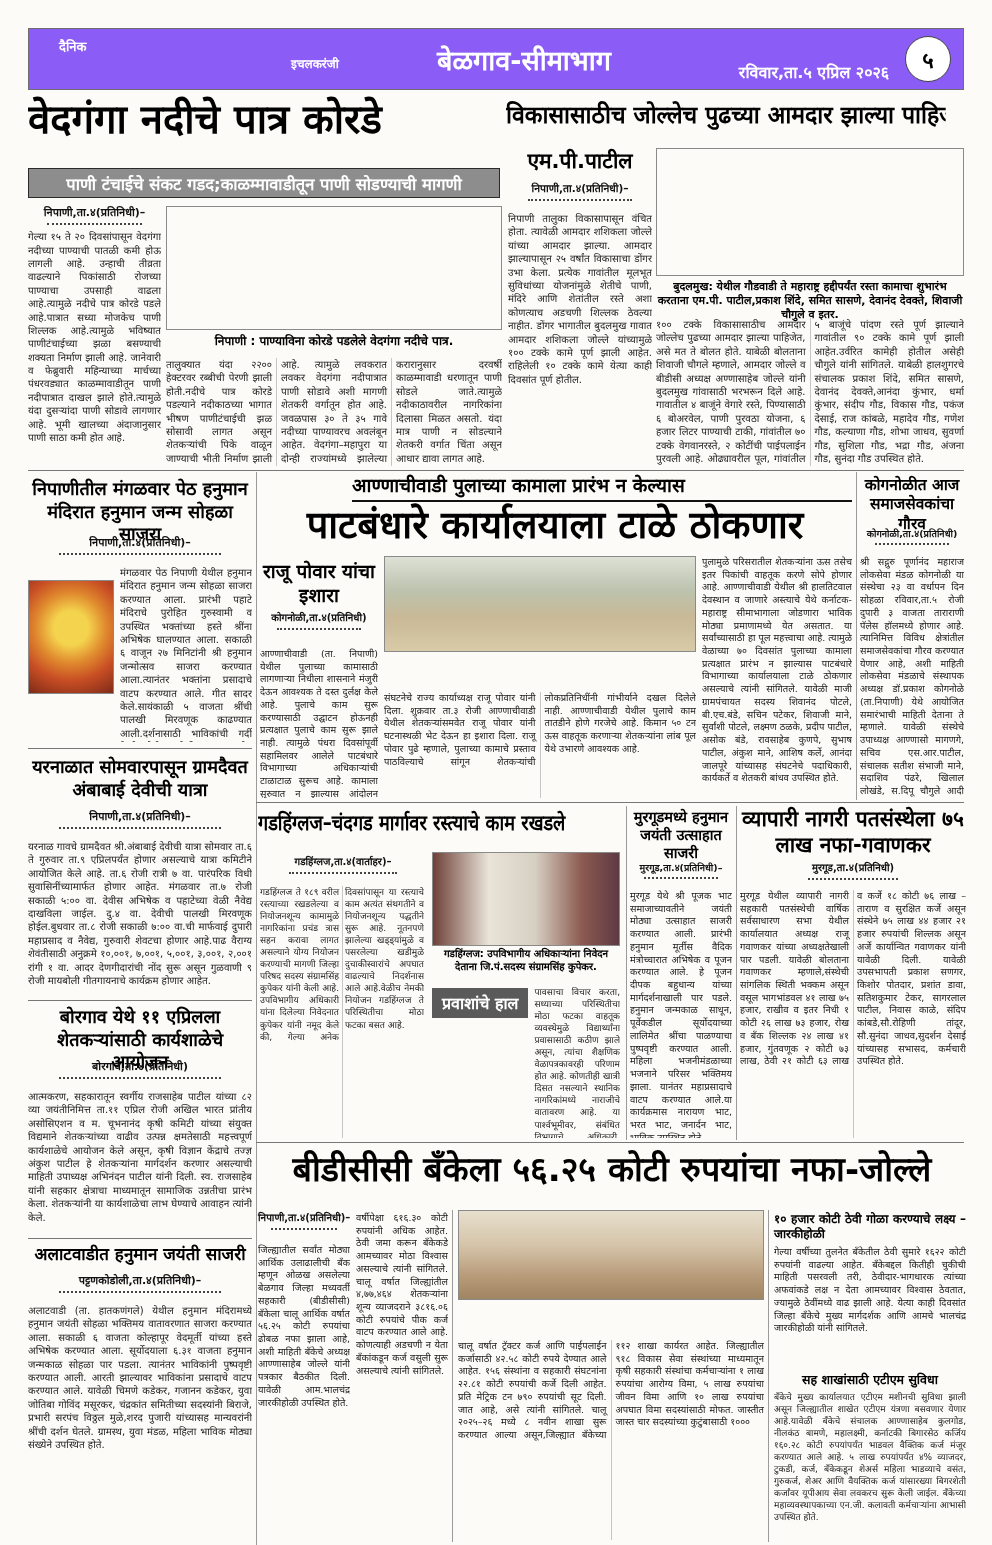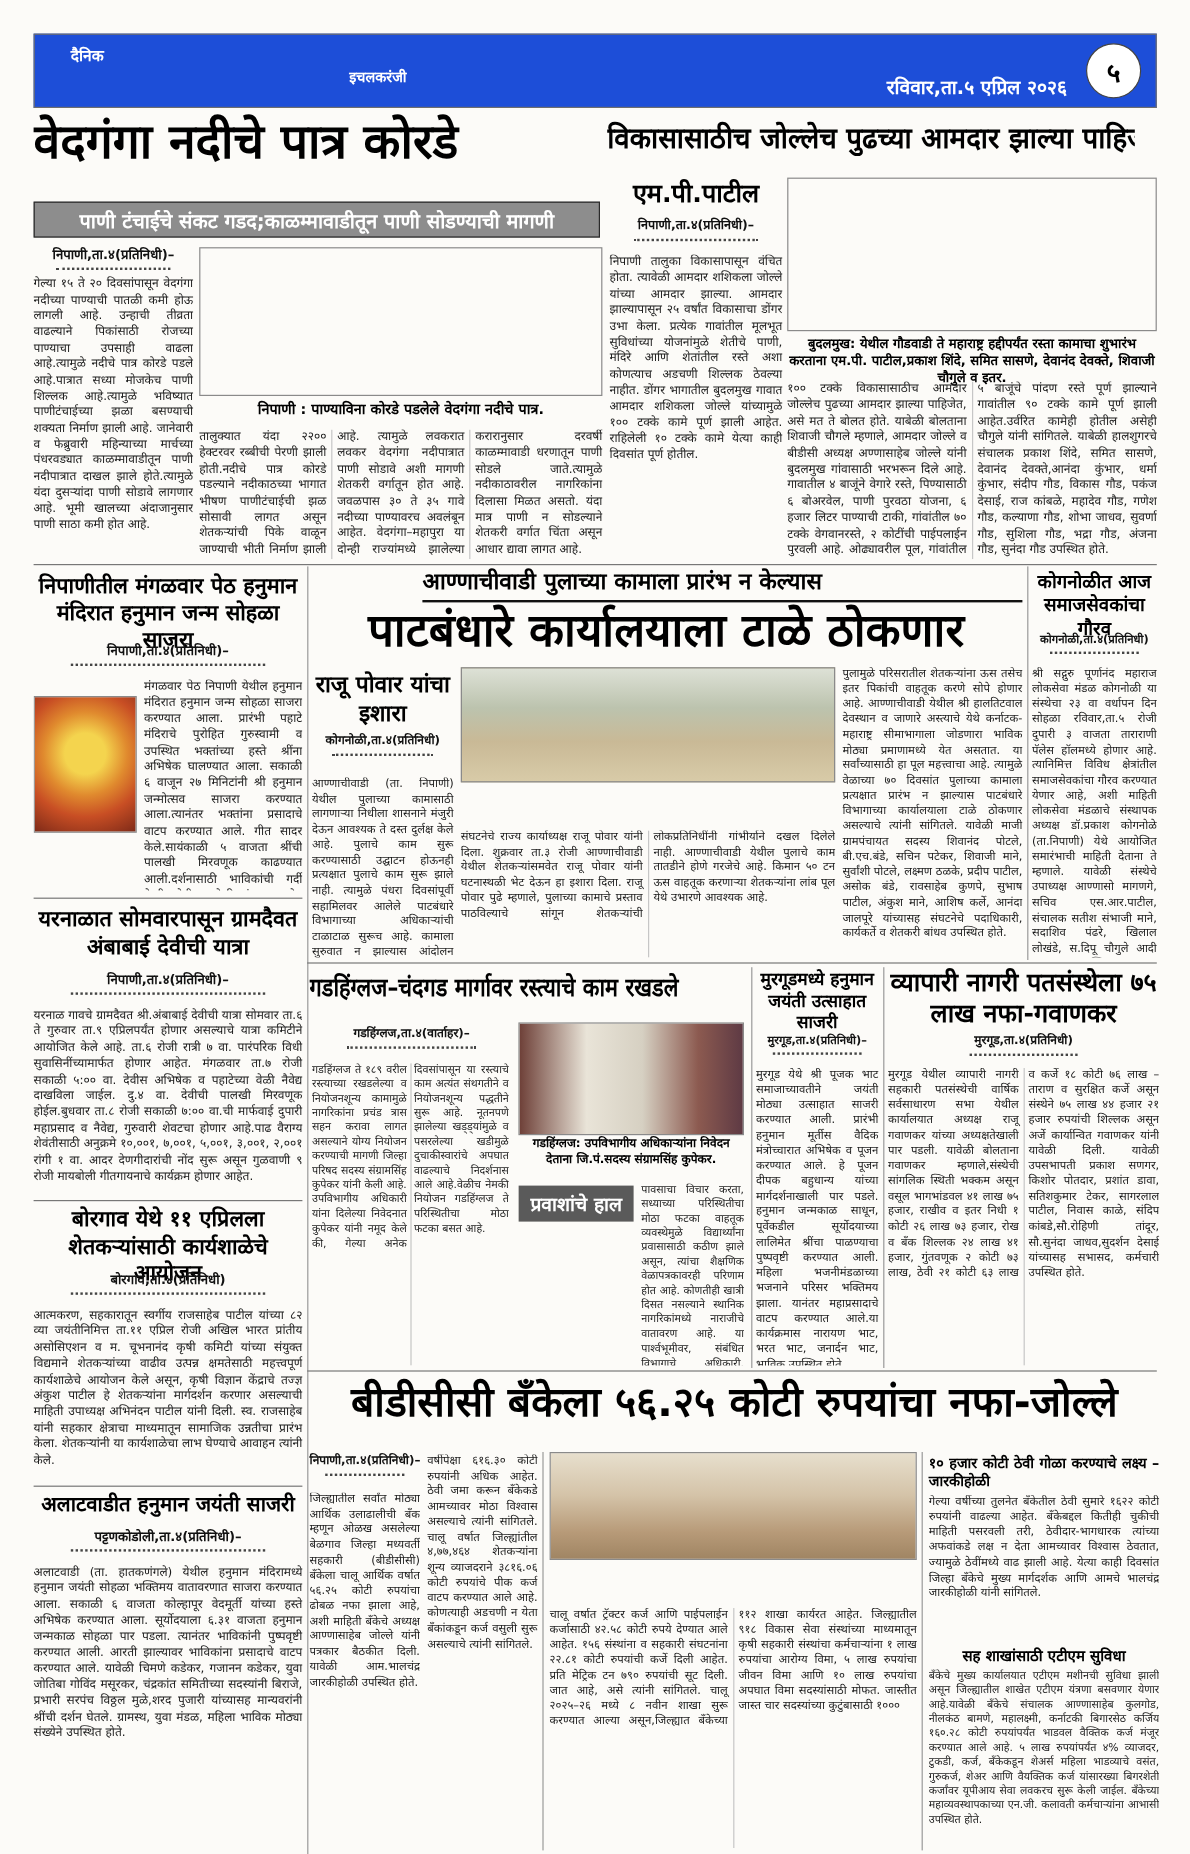--- a/index.html
+++ b/index.html
@@ -19,25 +19,26 @@
            display:flex;align-items:center;justify-content:center;}
   .cols2{column-count:2;column-gap:9px;column-rule:1px solid #c6c6c6;}
   .cols3{column-count:3;column-gap:9px;column-rule:1px solid #c6c6c6;}
   .nowrap{white-space:nowrap;}
 </style>
 </head>
 <body>
 
 <div class="page">
 
-  <div class="abs" style="left:28px;top:28px;width:936px;height:62px;background:#1d4ed8;border:1px solid #6e6e6e;">
+  <div class="abs" style="left:28px;top:28px;width:936px;height:62px;background:#8b5cf6;border:1px solid #6e6e6e;">
     <div class="abs" style="left:30px;top:6px;width:300px;height:50px;">
       <span style="position:absolute;left:0;top:2px;font-size:13px;font-weight:bold;color:#fff;">दैनिक</span>
       <span style="position:absolute;left:232px;top:20px;font-size:12px;font-weight:bold;color:#fff;">इचलकरंजी</span>
     </div>
+    <div class="abs center" style="left:350px;top:12px;width:290px;font-size:27px;font-weight:bold;color:#fff;">बेळगाव-सीमाभाग</div>
     <div class="abs" style="left:690px;top:20px;width:190px;font-size:16px;font-weight:bold;color:#fff;text-align:center;margin-top:12px;">रविवार,ता.५ एप्रिल २०२६</div>
     <div class="abs" style="right:12px;top:7px;width:46px;height:46px;background:#fff;border-radius:50%;border:1px solid #444;
                 display:flex;align-items:center;justify-content:center;">
       <span style="font-size:22px;font-weight:bold;color:#000;">५</span>
     </div>
   </div>
 
   <div class="abs head nowrap" style="left:28px;top:94px;width:478px;font-size:40px;overflow:hidden;">वेदगंगा नदीचे पात्र कोरडे</div>
   <div class="abs graybox" style="left:28px;top:168px;width:472px;height:30px;font-size:16.5px;">
     <span>पाणी टंचाईचे संकट गडद;काळम्मावाडीतून पाणी सोडण्याची मागणी</span>

